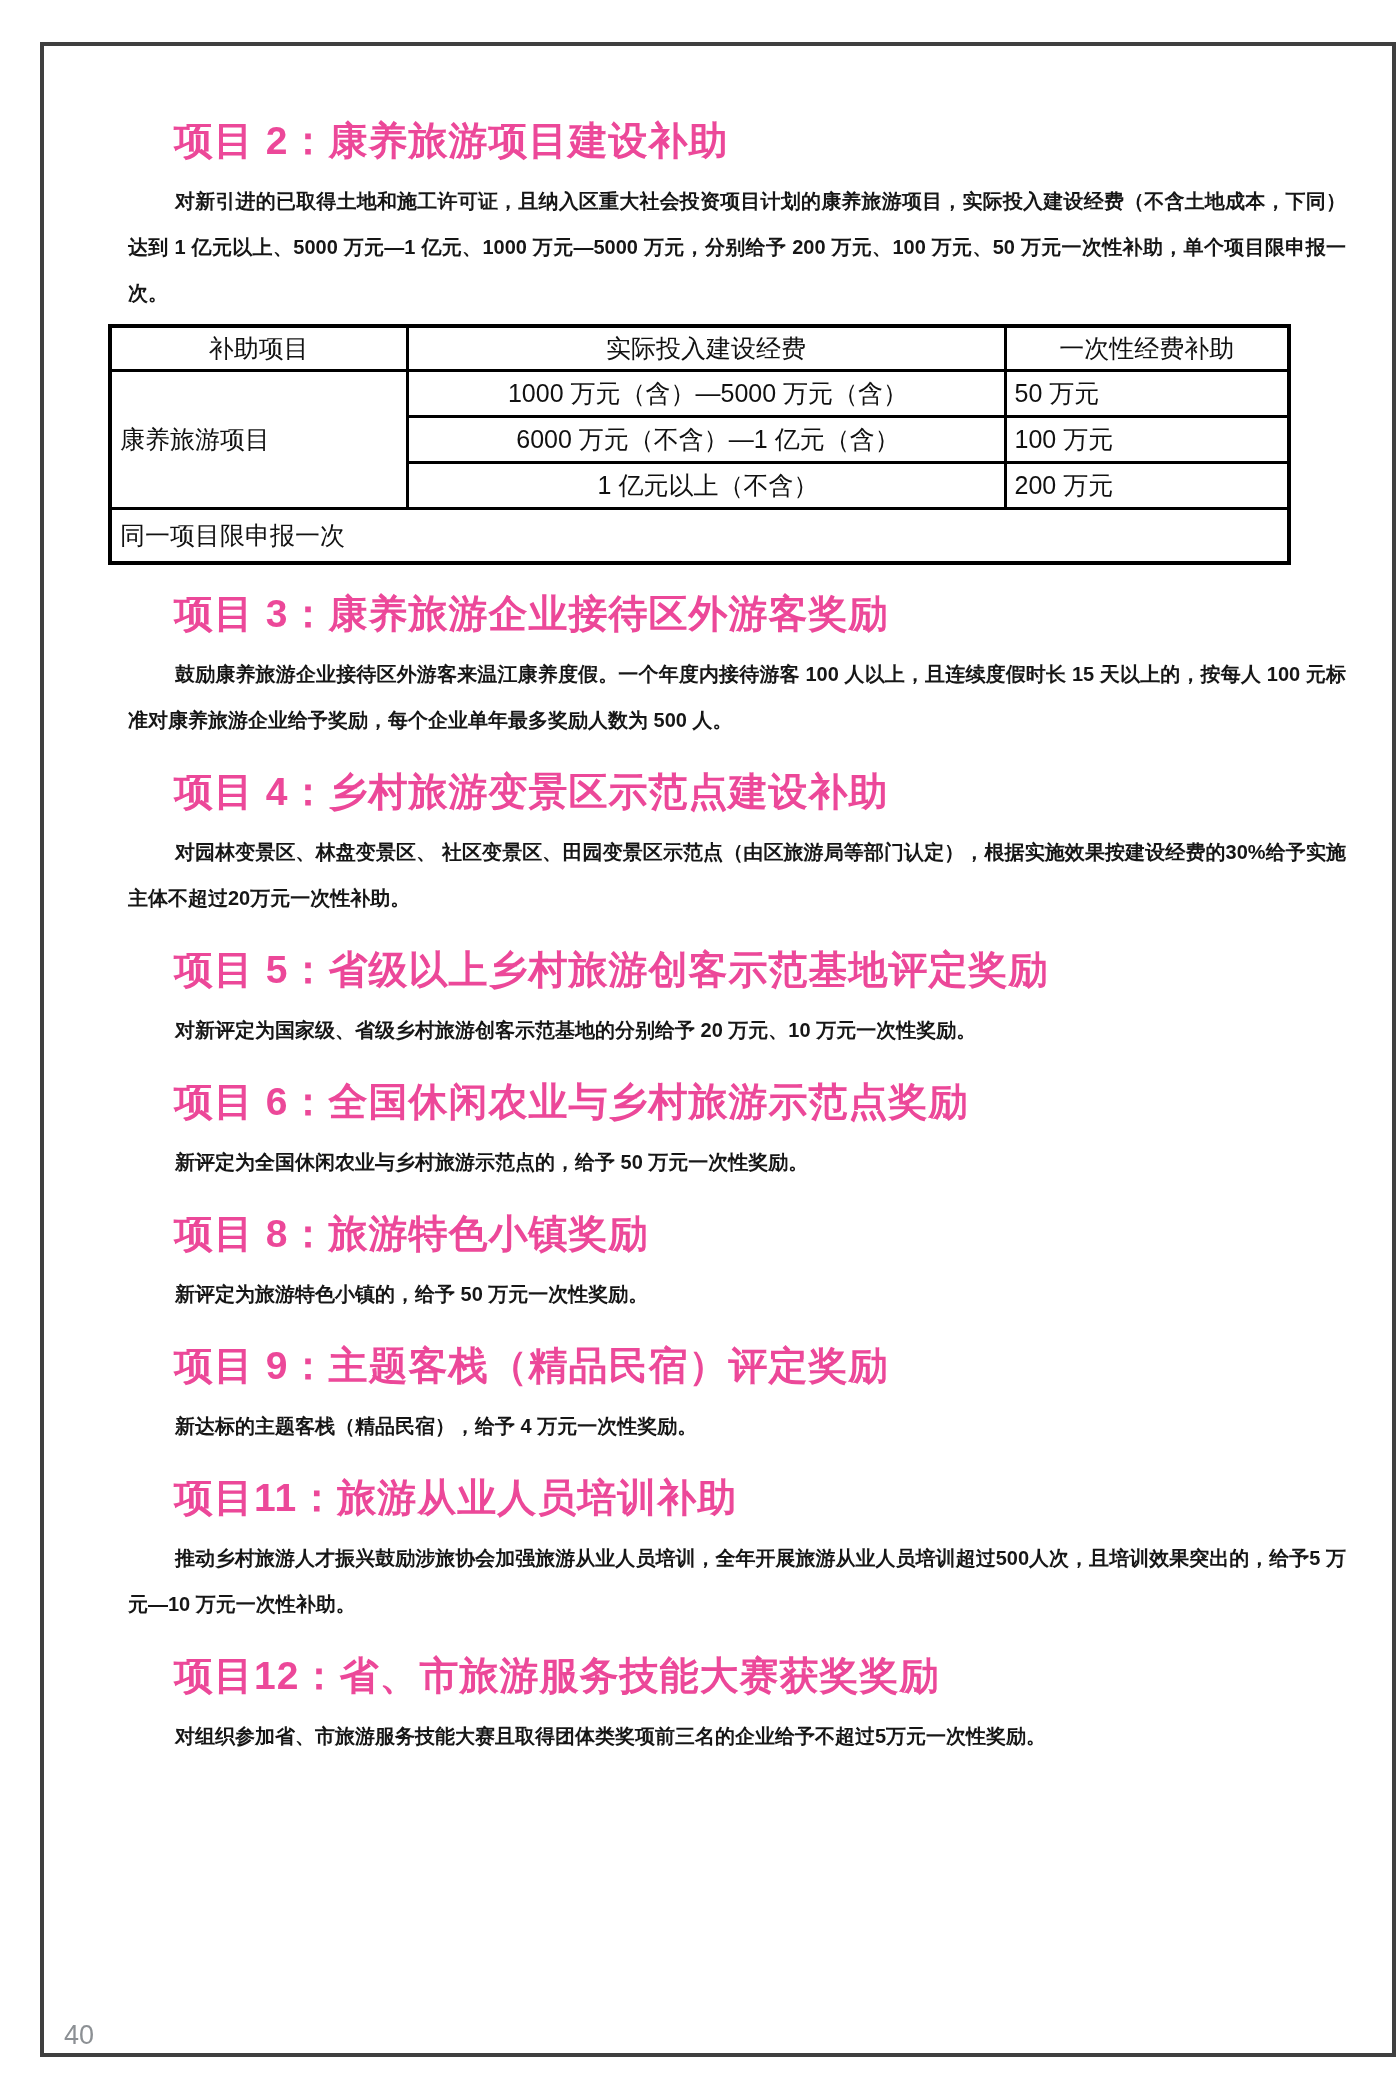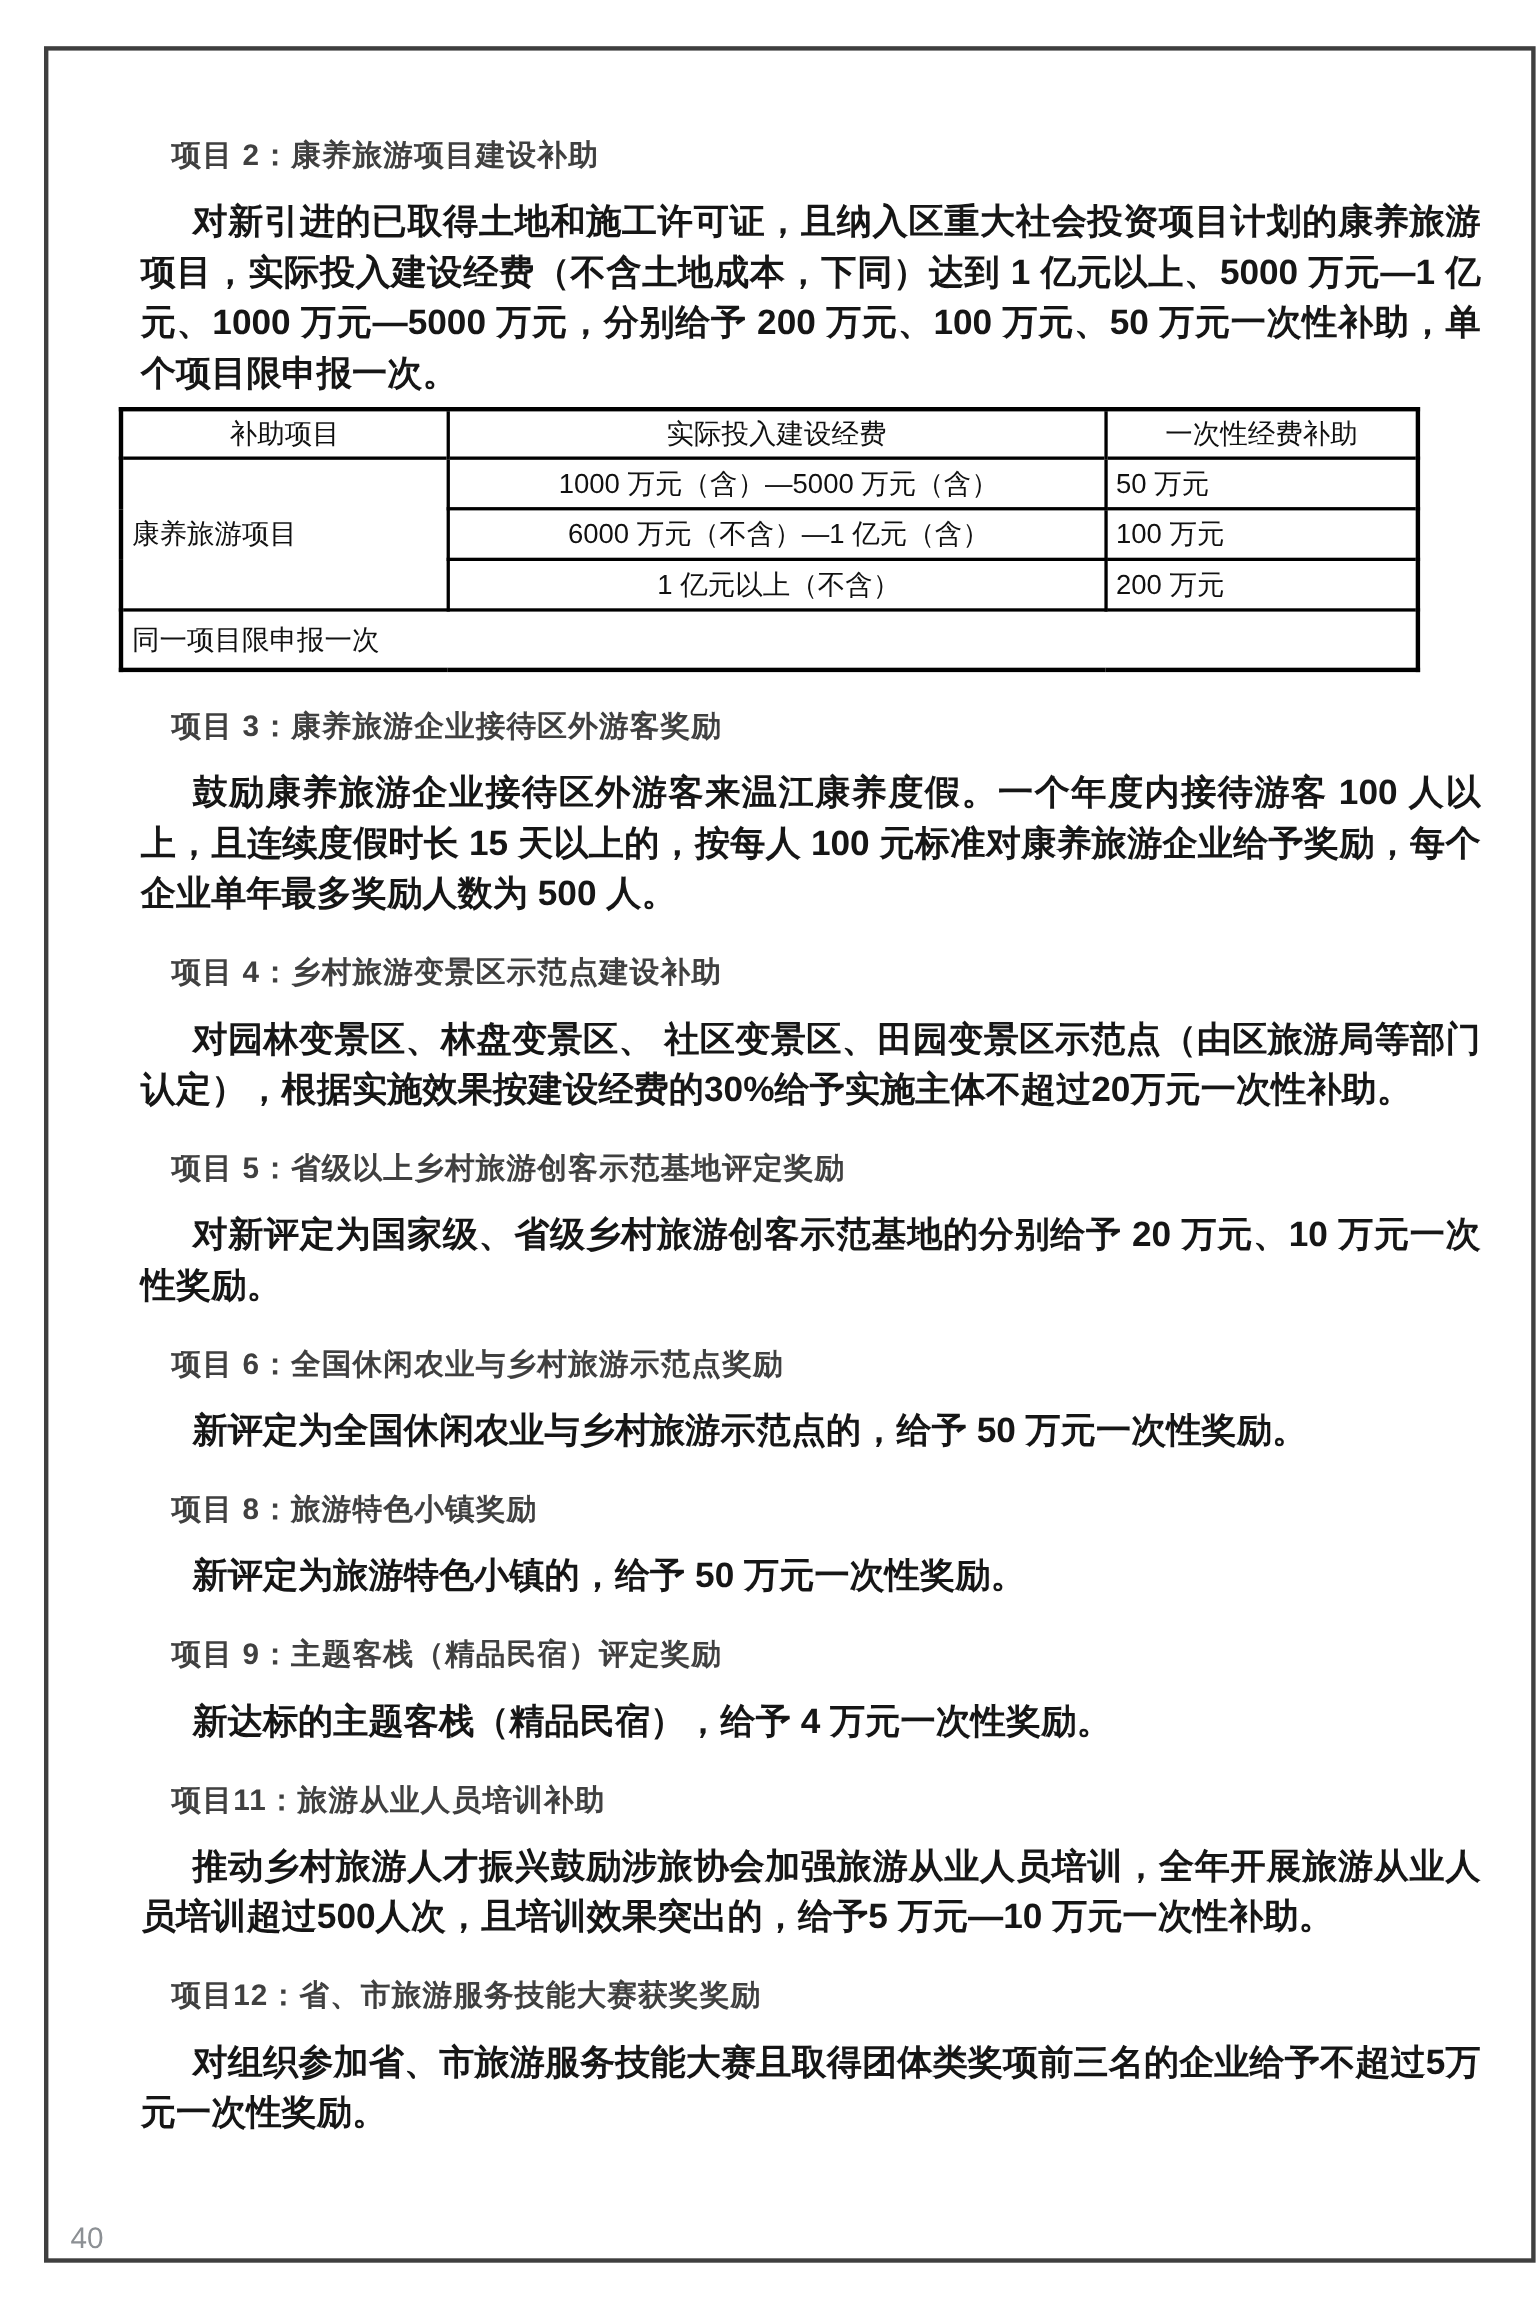--- a/index.html
+++ b/index.html
@@ -13,31 +13,31 @@
     position: absolute;
     left: 40px; top: 42px;
     width: 1356px; height: 2015px;
     border: 4px solid #3f3f3f;
     background: #ffffff;
   }
   .content {
     padding: 0 46px 0 84px;
   }
   .section-heading {
-    color: #404040;
-    font-size: 27px;
+    color: #ec4899;
+    font-size: 39px;
     line-height: 38px;
     font-weight: bold;
     letter-spacing: 1px;
-    margin: 30px 0 18px 28px;
+    margin: 30px 0 18px 46px;
   }
   .section-heading.first { margin-top: 76px; }
   .body-para {
     color: #161616;
-    font-size: 32px;
+    font-size: 20px;
     line-height: 46px;
     font-weight: bold;
     text-align: justify;
     text-indent: 47px;
     margin: 0;
   }
   table.subsidy-table {
     border-collapse: collapse;
     width: 1179px;
     margin: 8px 0 28px -20px;

